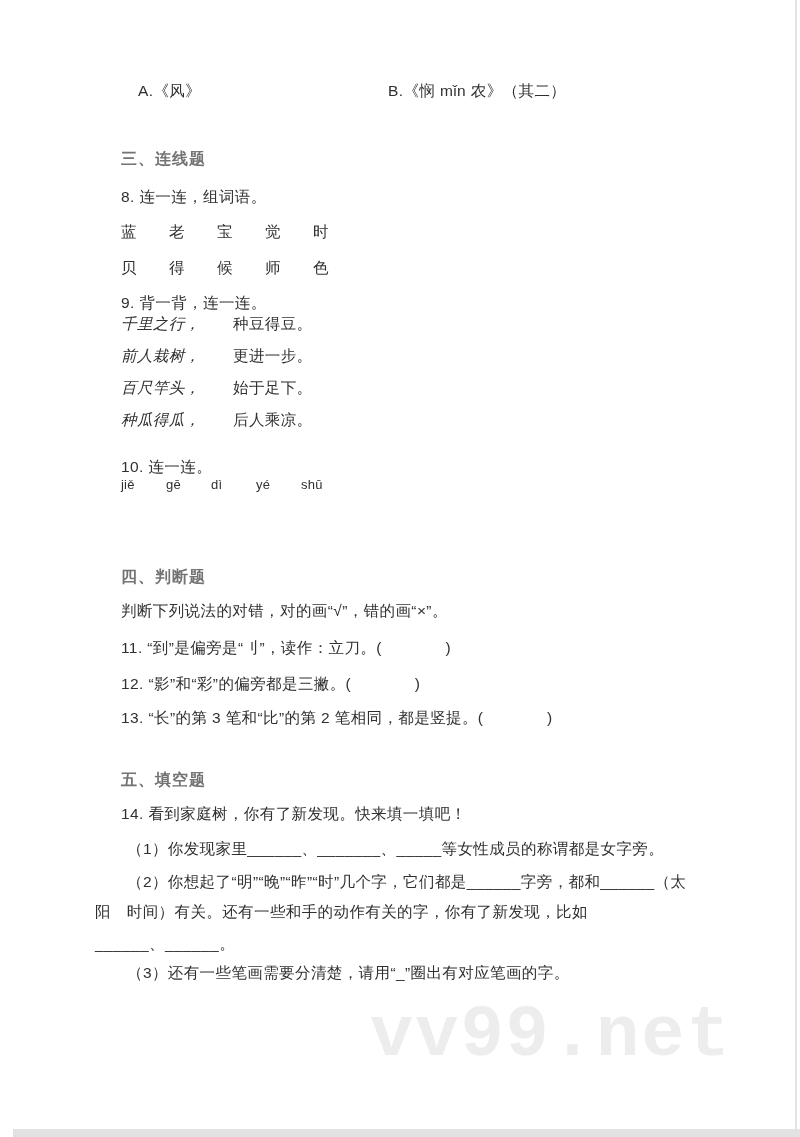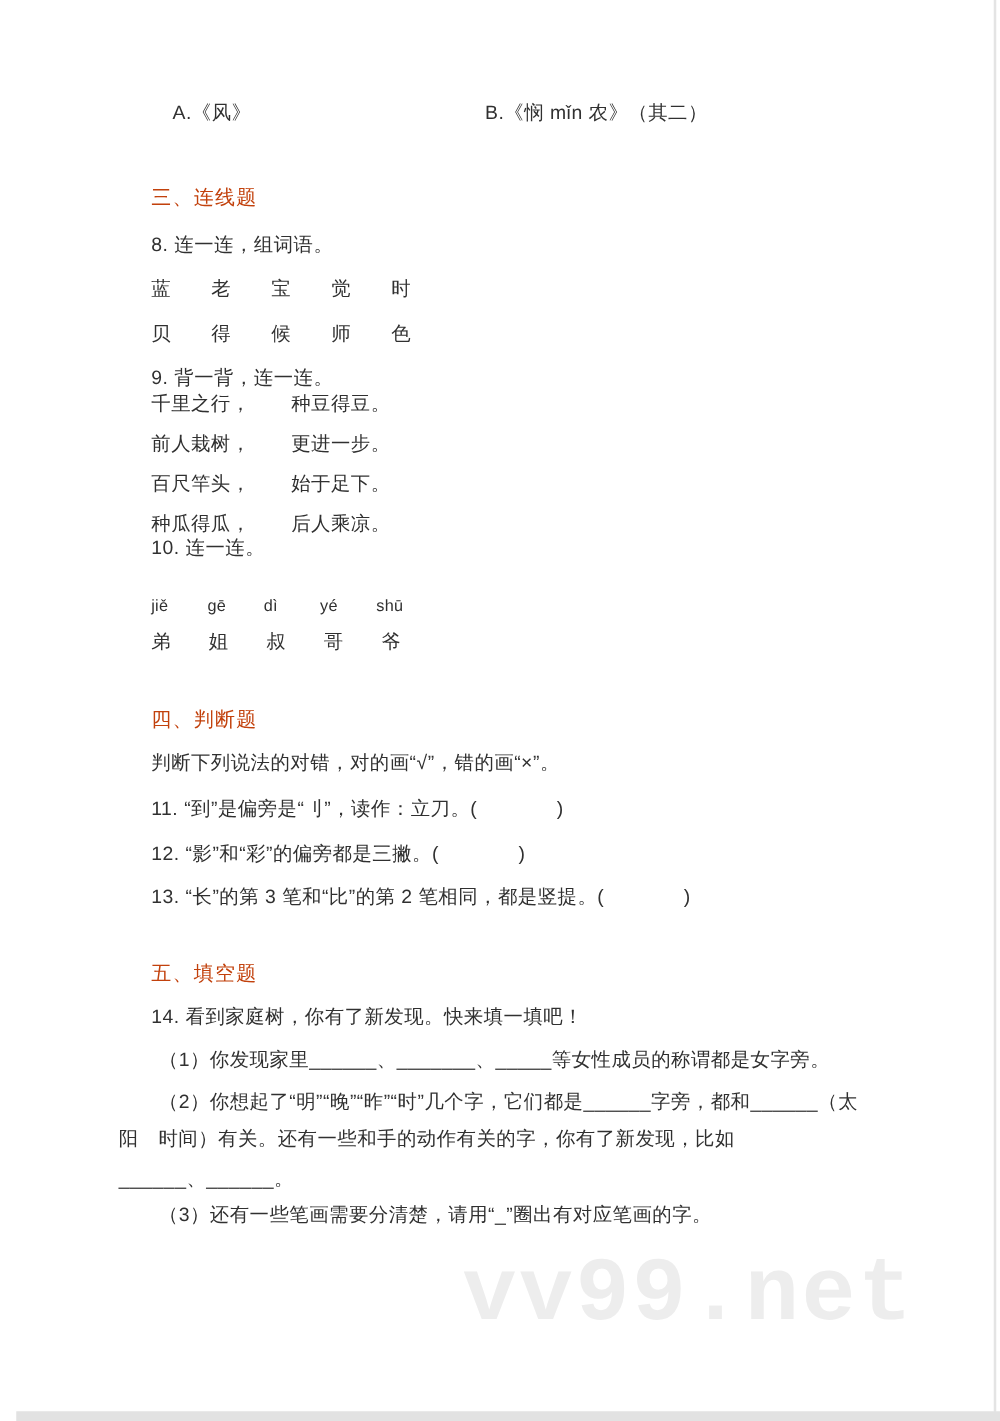--- a/index.html
+++ b/index.html
@@ -14,29 +14,29 @@
   }
   .page { position: absolute; inset: 0; z-index: 1; margin-left: 13px; }
   .ln {
     position: absolute;
     left: 108px;
     font-size: 15.5px;
     line-height: 22px;
     letter-spacing: 0.4px;
     white-space: nowrap;
   }
-  .sec-title { font-weight: normal; font-size: 16px; color: #c2410c; letter-spacing: 1px; }
+  .sec-title { font-weight: bold; font-size: 16px; color: #737373; letter-spacing: 1px; }
   .indent { left: 114px; }
   .outdent { left: 82px; }
   .opt-row { left: 125px; display: flex; }
   .opt-a { display: inline-block; width: 250px; }
   .cw { display: inline-block; width: 48px; }
   .pw { display: inline-block; width: 45px; }
   .fw { display: inline-block; width: 46px; }
-  .pair-left { display: inline-block; width: 112px; }
+  .pair-left { display: inline-block; width: 112px; font-style: italic; }
   .pinyin { font-size: 13px; letter-spacing: 0.2px; }
   .watermark {
     position: absolute;
     left: 370px; top: 995px;
     z-index: 0;
     font-family: Liberation Mono, monospace;
     font-weight: bold;
     font-size: 72px;
     color: #ededed;
     letter-spacing: 2px;
@@ -84,26 +84,23 @@
   <div class="ln" style="top:345px">
     <span class="pair-left">前人栽树，</span><span>更进一步。</span>
   </div>
   <div class="ln" style="top:377px">
     <span class="pair-left">百尺竿头，</span><span>始于足下。</span>
   </div>
   <div class="ln" style="top:409px">
     <span class="pair-left">种瓜得瓜，</span><span>后人乘凉。</span>
   </div>
 
-  <div class="ln" style="top:428px">10. 连一连。</div>
+  <div class="ln" style="top:456px">10. 连一连。</div>
   <div class="ln pinyin" style="top:474px">
     <span class="pw">jiě</span><span class="pw">gē</span><span class="pw">dì</span><span class="pw">yé</span><span class="pw">shū</span>
-  </div>
-  <div class="ln" style="top:503px">
-    <span class="fw">弟</span><span class="fw">姐</span><span class="fw">叔</span><span class="fw">哥</span><span class="fw">爷</span>
   </div>
 
   <div class="ln sec-title" style="top:566px">四、判断题</div>
   <div class="ln" style="top:600px">判断下列说法的对错，对的画“√”，错的画“×”。</div>
   <div class="ln" style="top:637px">11. “到”是偏旁是“刂”，读作：立刀。(　　　　)</div>
   <div class="ln" style="top:673px">12. “影”和“彩”的偏旁都是三撇。(　　　　)</div>
   <div class="ln" style="top:707px">13. “长”的第 3 笔和“比”的第 2 笔相同，都是竖提。(　　　　)</div>
 
   <div class="ln sec-title" style="top:769px">五、填空题</div>
   <div class="ln" style="top:803px">14. 看到家庭树，你有了新发现。快来填一填吧！</div>

